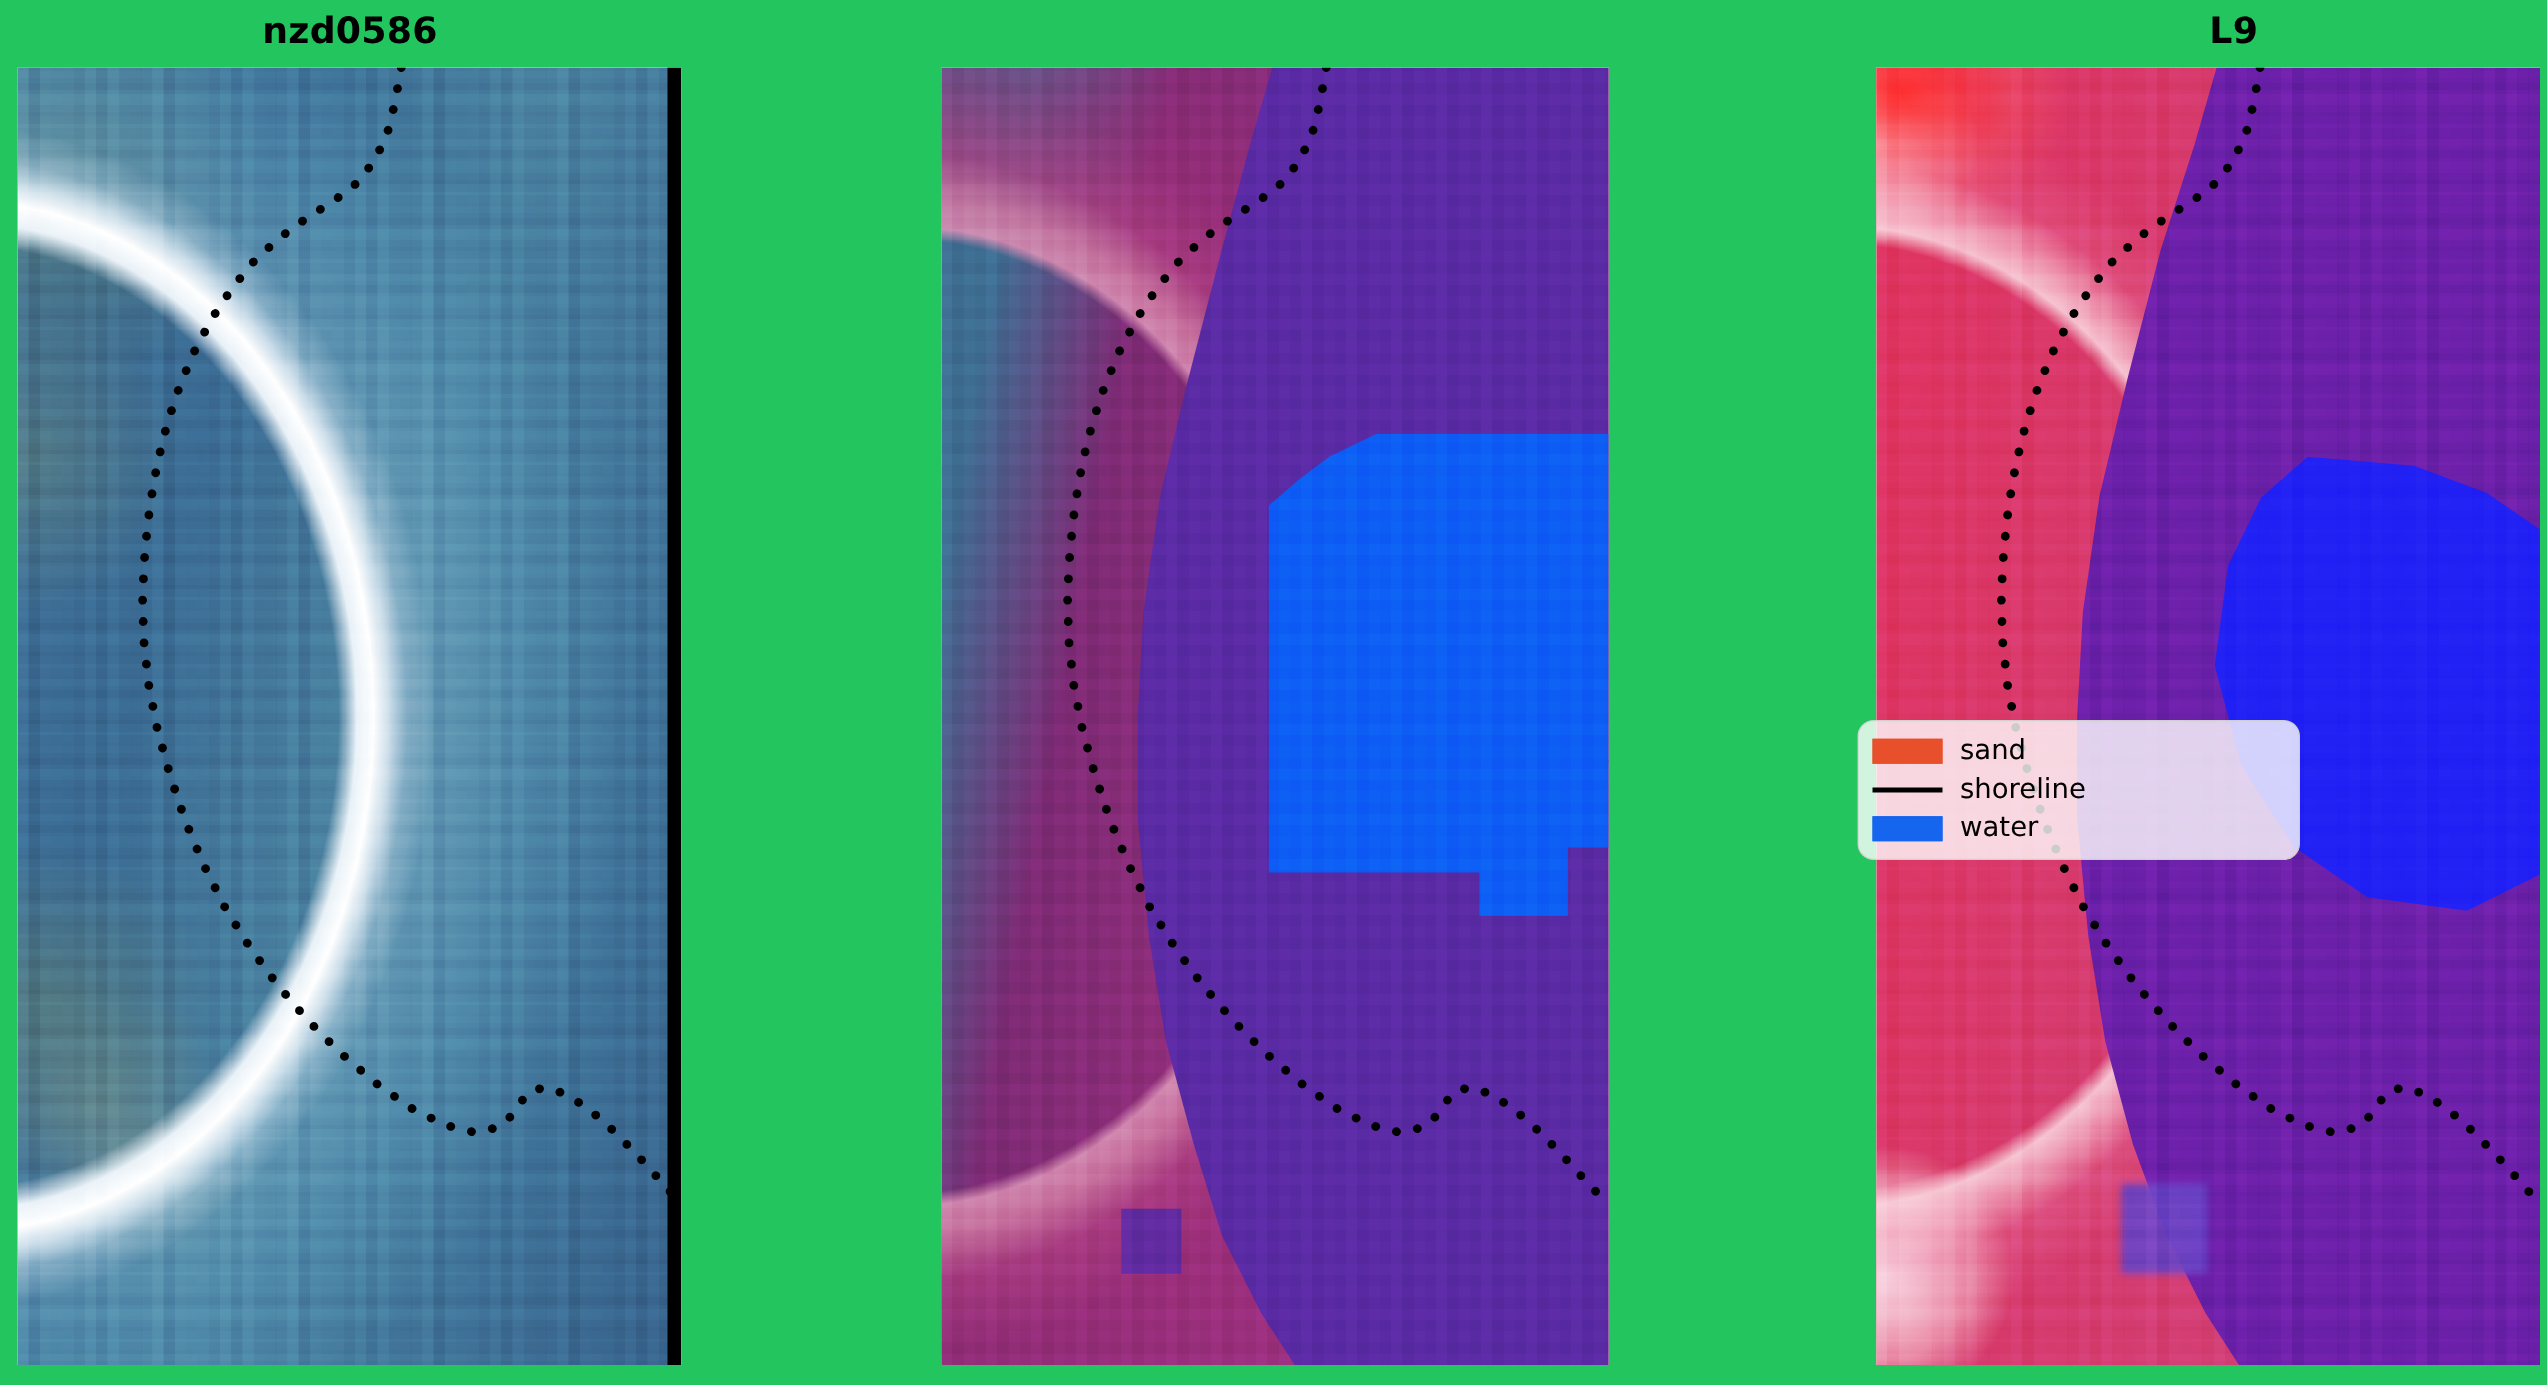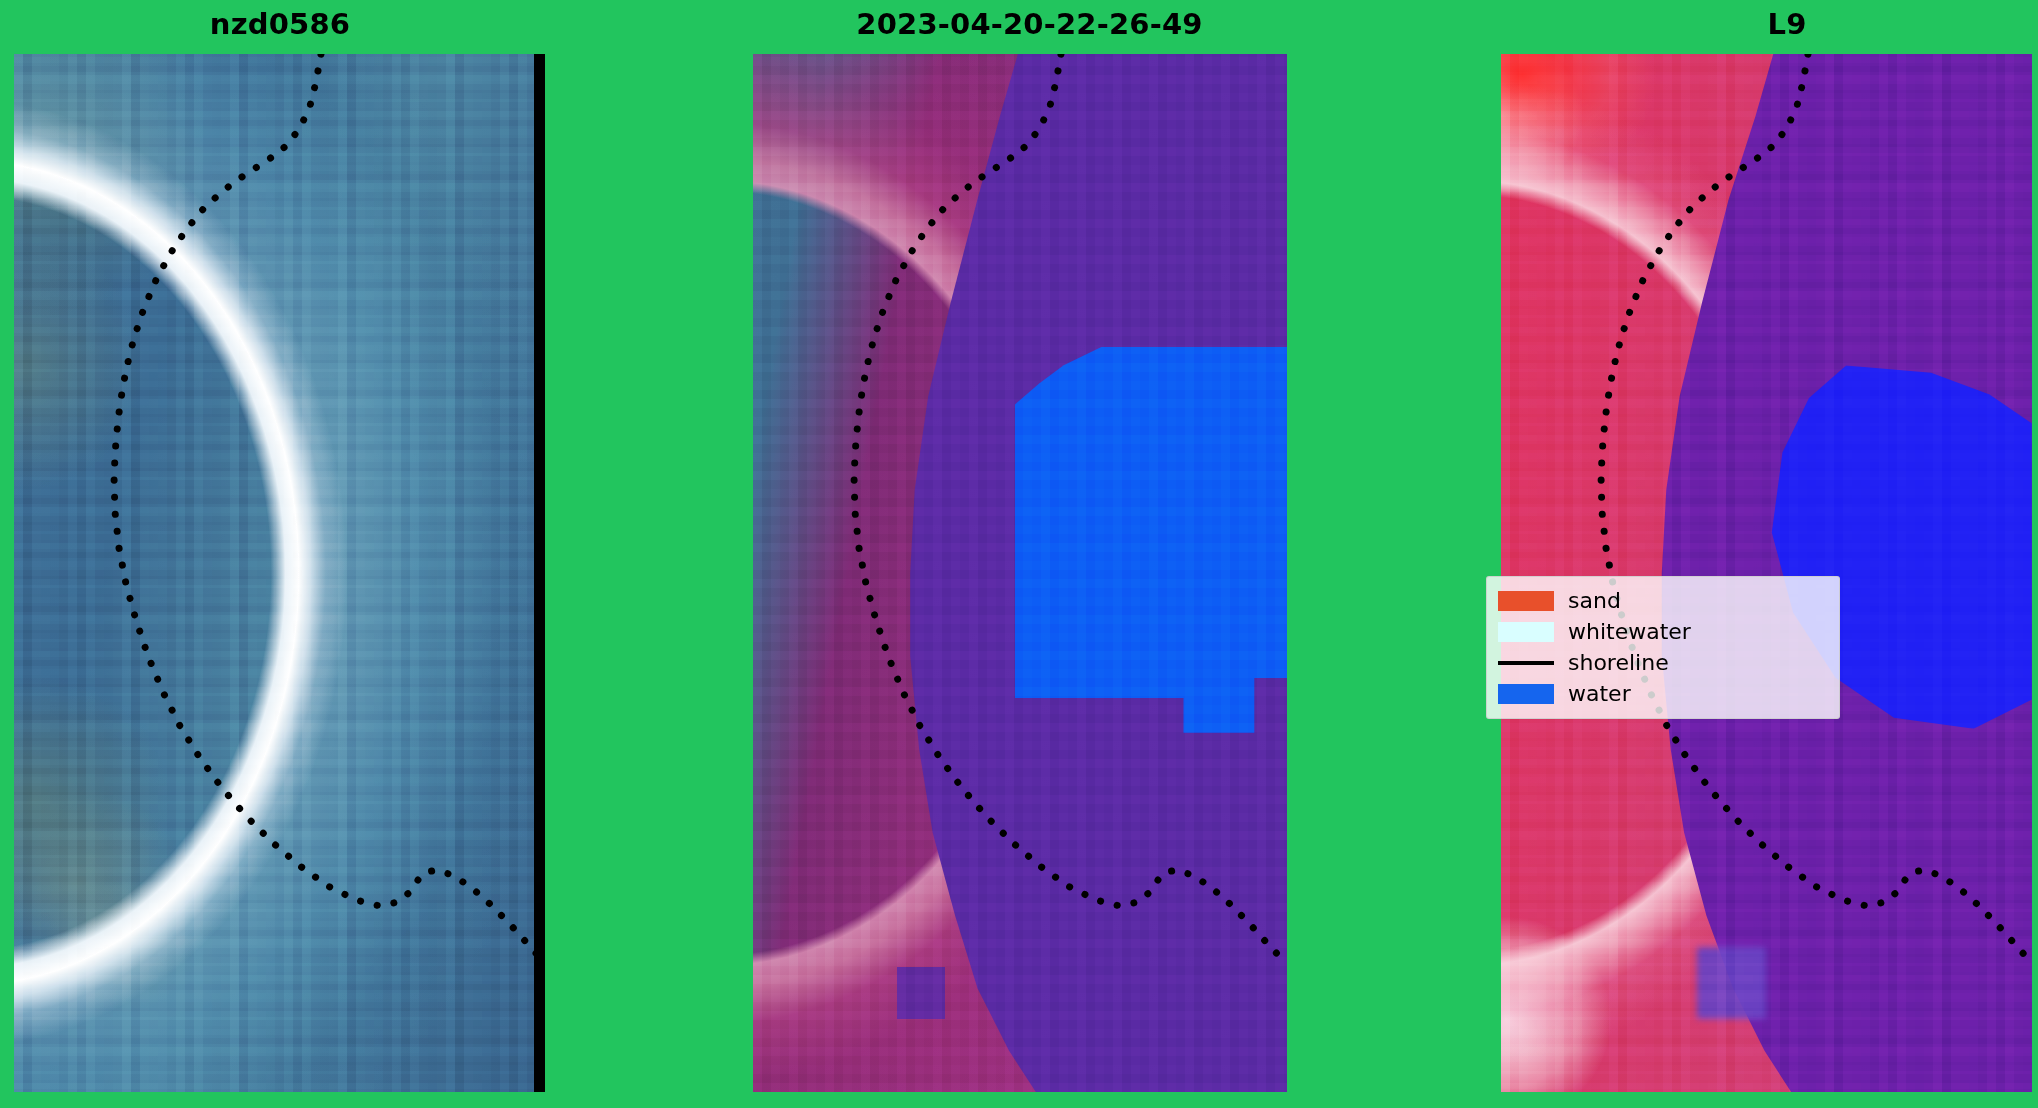--- a/index.html
+++ b/index.html
@@ -247,21 +247,21 @@
 
   
   #legend {
     position: absolute;
     left: 926px;
     top: 576px;
     width: 354px;
     box-sizing: border-box;
     background: rgba(255, 255, 255, 0.80);
     border: 1px solid rgba(204, 204, 204, 0.85);
-    border-radius: 3px;
+    border-radius: 13px;
     padding: 8px 11px 9px 11px;
     z-index: 30;
   }
   .legend-row {
     display: flex;
     align-items: center;
     height: 31px;
   }
   .legend-key {
     width: 56px;
@@ -311,21 +311,20 @@
                  L 105 494 L 112 530 L 122 566 L 134 602 L 149 638 L 166 672
                  L 186 704 L 208 734 L 232 762 L 258 788 L 286 812 L 314 832
                  L 342 846 L 366 852 L 384 848 L 396 838 L 404 826 L 412 818
                  L 424 816 L 440 822 L 458 834 L 476 850 L 494 868 L 512 888
                  L 528 906"></path>
       </svg>
     </div>
   </div>
 
   <div class="panel" id="panel-class">
-    <div class="panel-title">2023-04-20-22-26-49</div>
 
     <div class="axes" id="axes-class">
       <div class="raster">
         <div class="class-base"></div>
         <div class="class-water-overlay"></div>
         <div class="class-blue-patch" id="class-blue-a"></div>
         <div class="class-blue-patch" id="class-blue-b"></div>
         <div class="class-speck"></div>
         <div class="pixel-noise"></div>
       </div>
@@ -343,26 +342,20 @@
 
     <div id="legend">
 
       <div class="legend-row">
         <span class="legend-key">
           <span class="legend-patch" style="background:#e8502b; border:1px solid #e8502b;"></span>
         </span>
         <span class="legend-label">sand</span>
       </div>
 
-      <div class="legend-row">
-        <span class="legend-key">
-          <span class="legend-patch" style="background:#d9feff; border:1px solid #d9feff;"></span>
-        </span>
-        <span class="legend-label">whitewater</span>
-      </div>
 
       <div class="legend-row">
         <span class="legend-key">
           <span class="legend-line" style="background:#000000;"></span>
         </span>
         <span class="legend-label">shoreline</span>
       </div>
 
       <div class="legend-row">
         <span class="legend-key">

